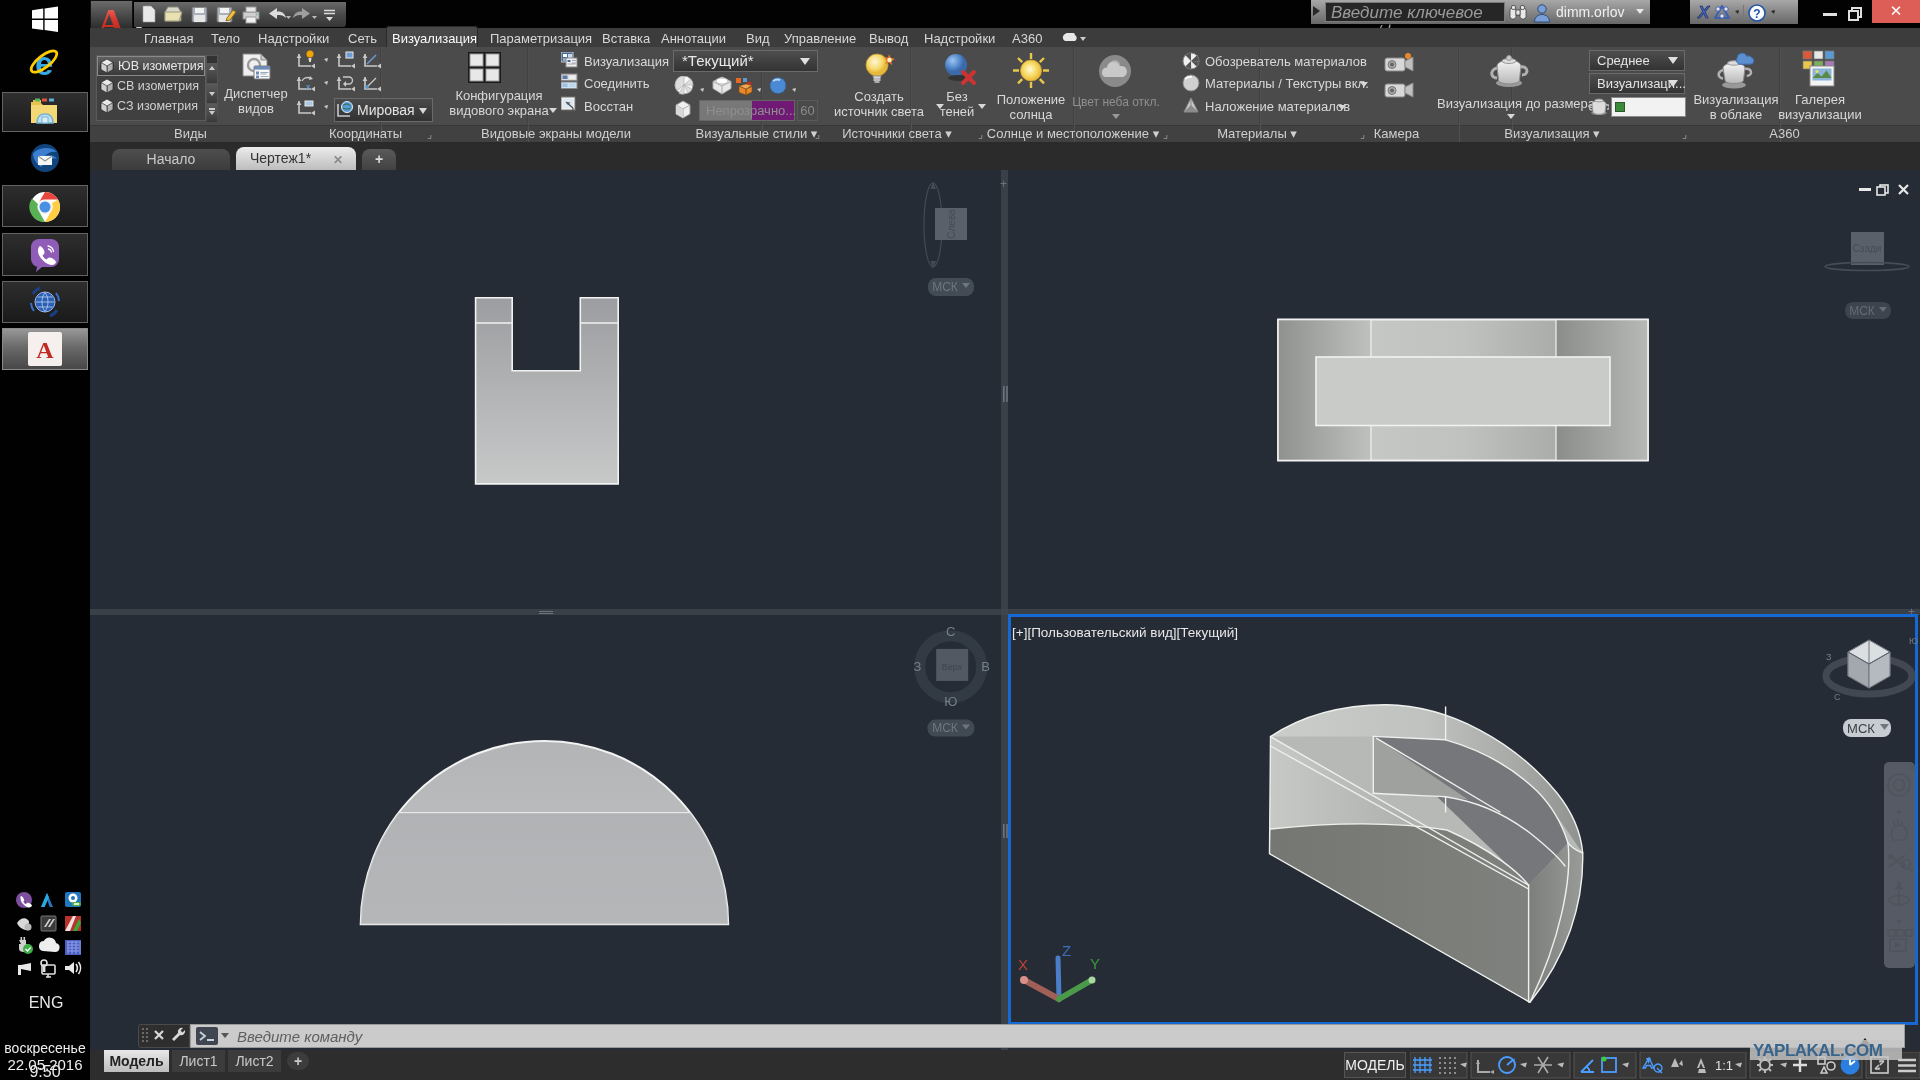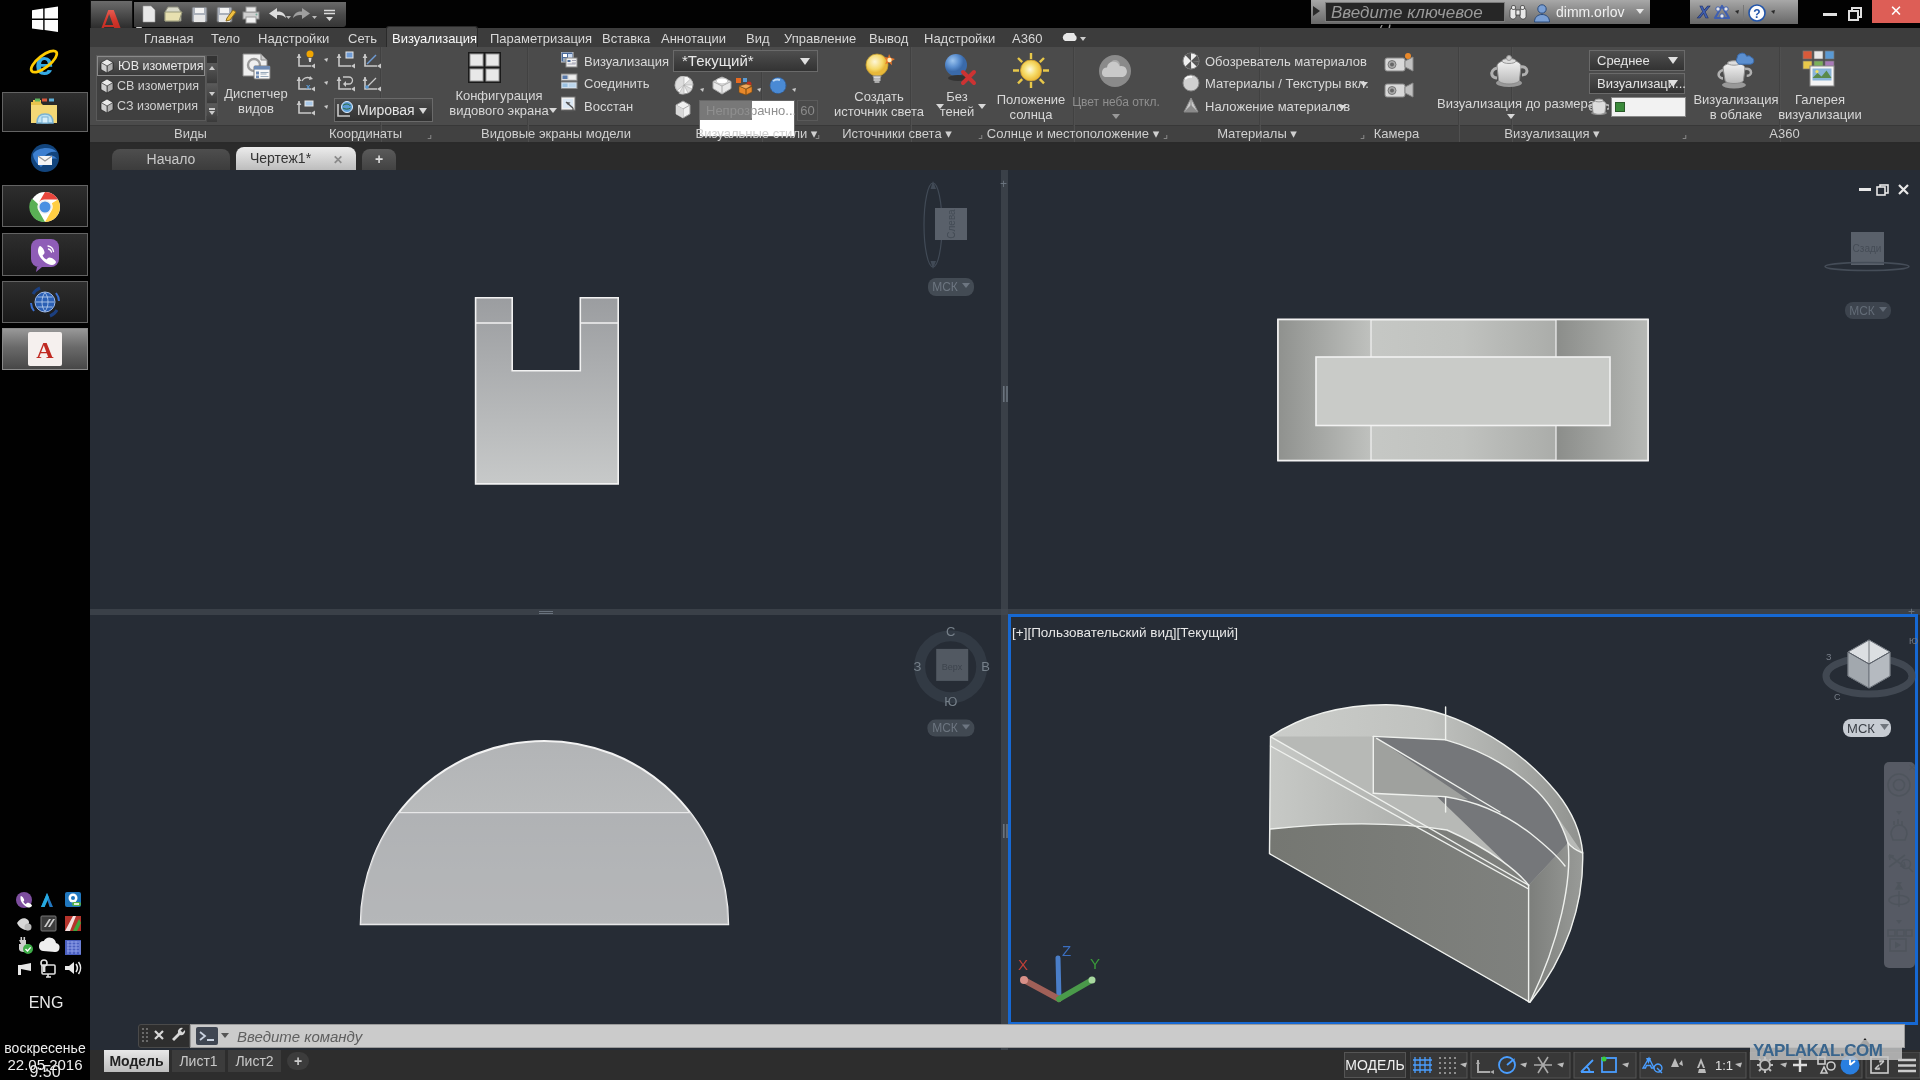--- a/index.html
+++ b/index.html
@@ -433,21 +433,21 @@
         <path d="M4 4a8 8 0 0 1 7-1" stroke="#bcd8f4" stroke-width="2" fill="none"></path>
         <circle cx="9" cy="8.5" r="8" fill="none" stroke="#2a5a9a" stroke-dasharray="2 2"></circle>
       </g>
   <path d="M118 13l4-1-1 4z" fill="#c9c9c9"></path>
 </svg>
 <svg class="a" style="left:673px;top:99px" width="20" height="20" viewBox="0 0 20 20">
   <path d="M3 6l7-4 7 4v9l-7 4-7-4z" fill="#f0f0f0" stroke="#999"></path>
       <path d="M3 6l7 4 7-4M10 10v9" fill="none" stroke="#aaa"></path>
       <path d="M3 6l7 4v9l-7-4z" fill="#d8d8d8"></path>
 </svg>
-<div class="a" style="left:699px;top:100px;width:96px;height:37px;background:#ffffff;border:1px solid #666;">
+<div class="a" style="left:699px;top:100px;width:96px;height:21px;background:#701a75;border:1px solid #666;">
   <div style="width:52px;height:19px;background:#787878;float:left;"></div>
   <div class="a" style="left:6px;top:2px;color:#8f8f8f;font-size:13px;">Непрозрачно...</div>
 </div>
 <div class="a" style="left:797px;top:100px;width:21px;height:21px;background:#4a4a4a;border:1px solid #5a5a5a;color:#8a8a8a;font-size:13px;text-align:center;line-height:19px;">60</div>
 
 <svg class="a" style="left:862px;top:52px" width="34" height="34" viewBox="0 0 34 34">
   <defs>
         <radialGradient id="bulb" cx=".4" cy=".35">
           <stop offset="0" stop-color="#fdf6d8"></stop>
           <stop offset=".7" stop-color="#f5d96a"></stop>

